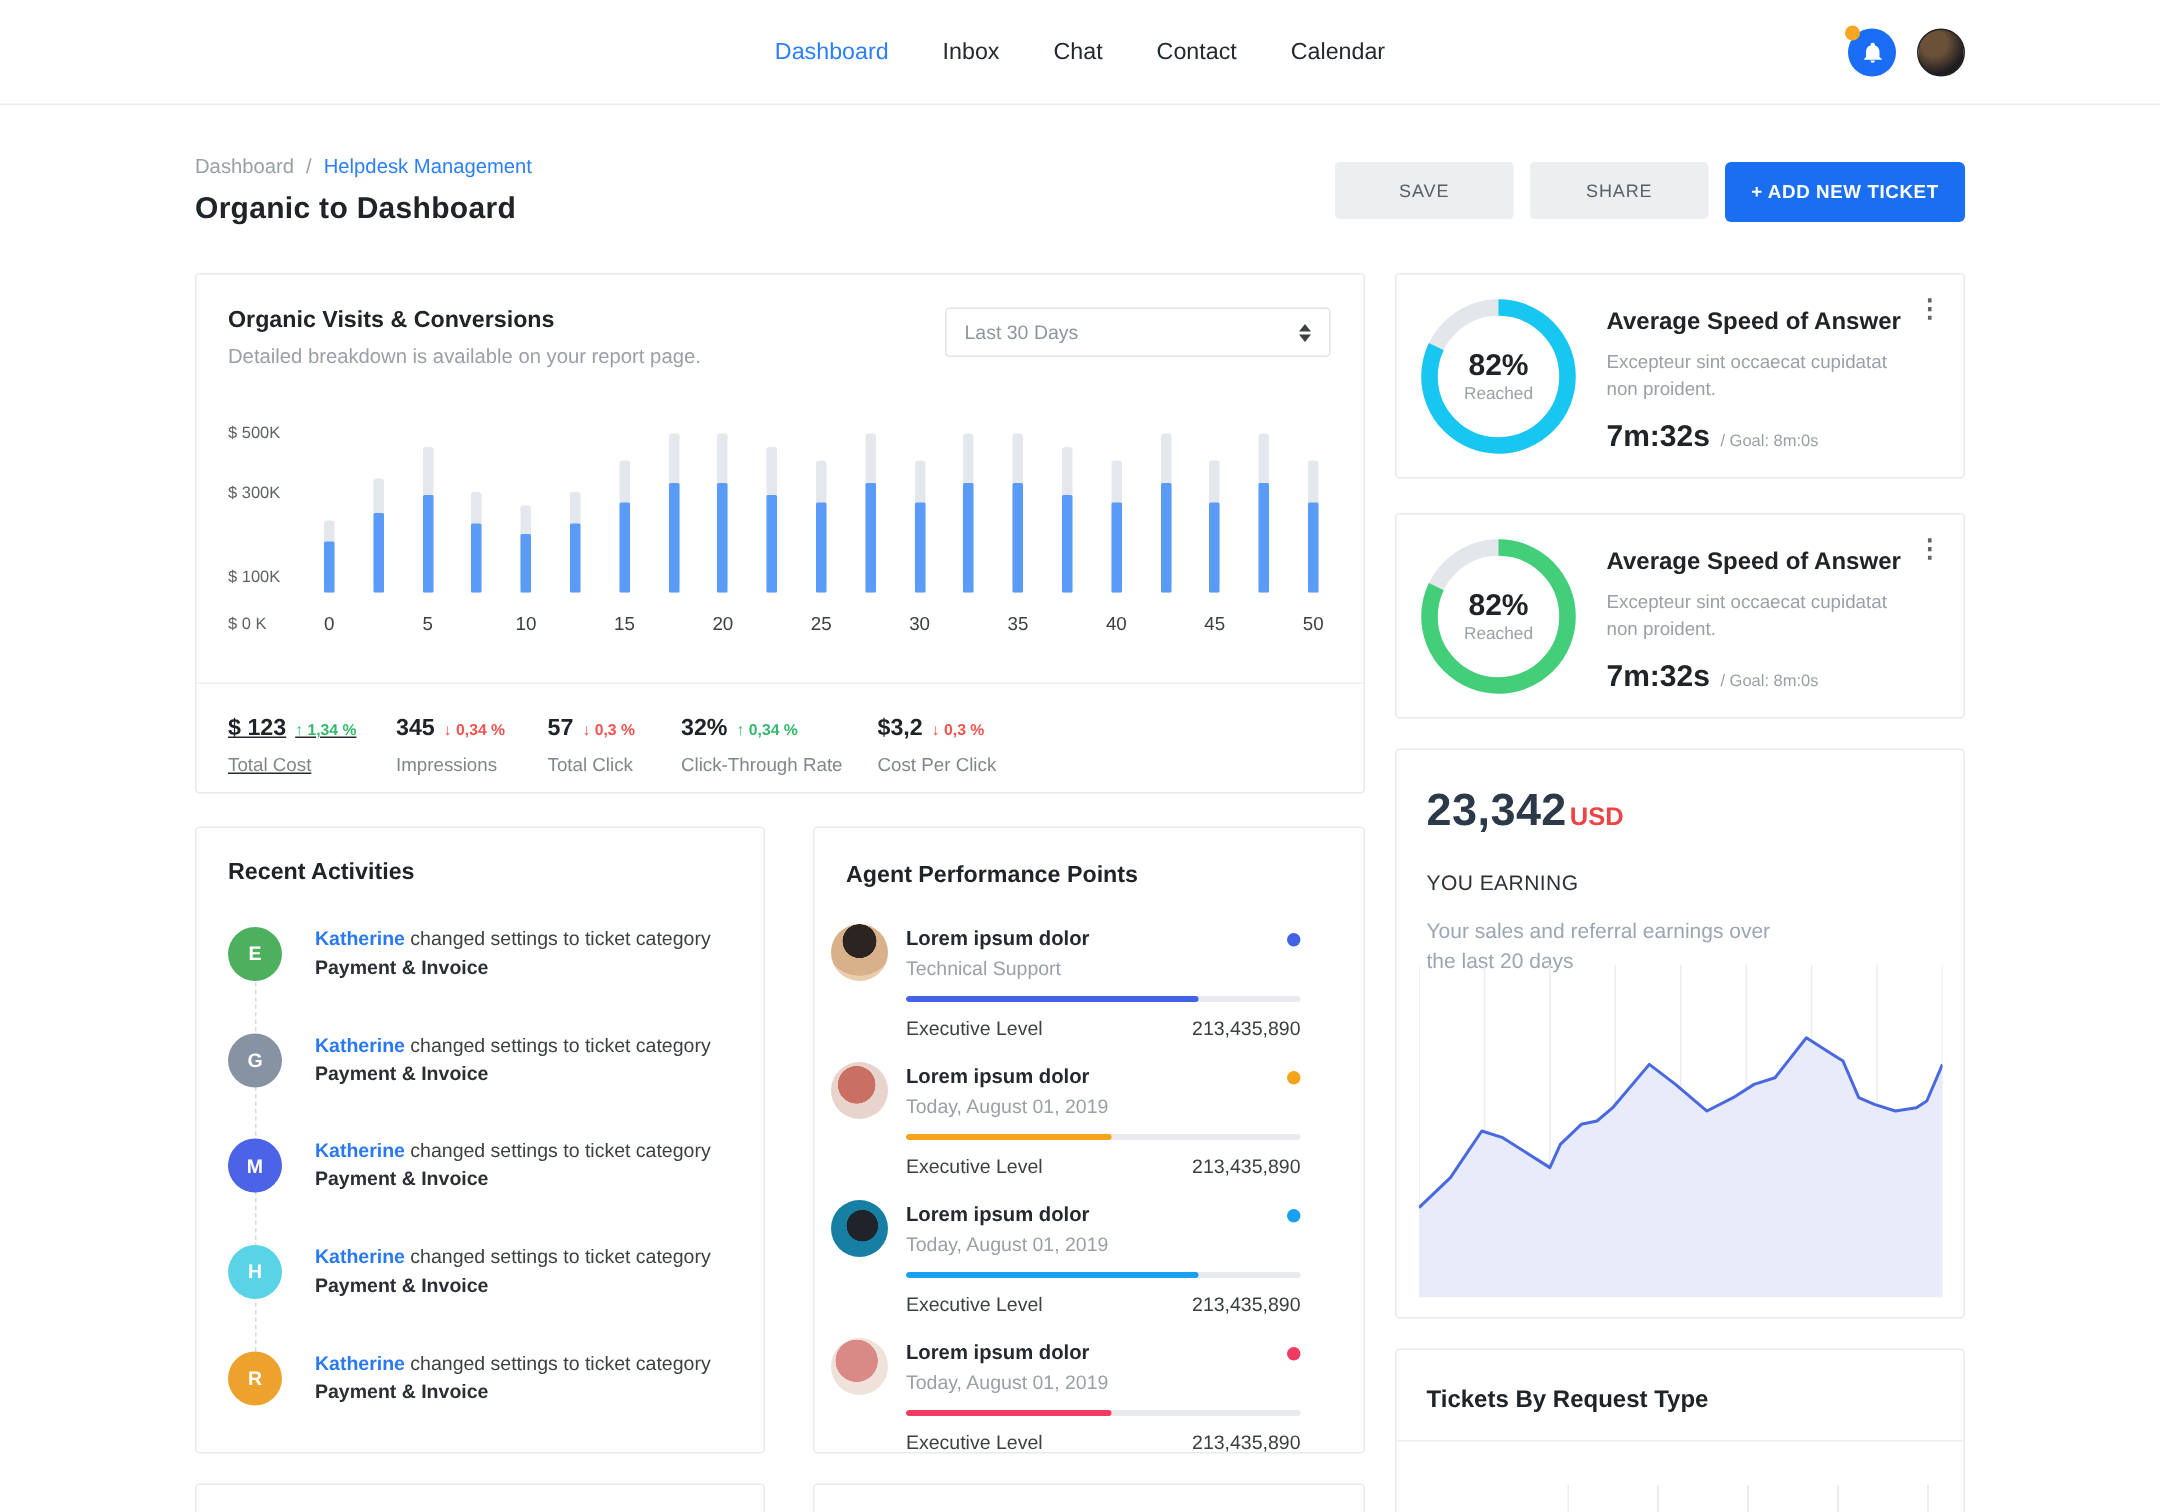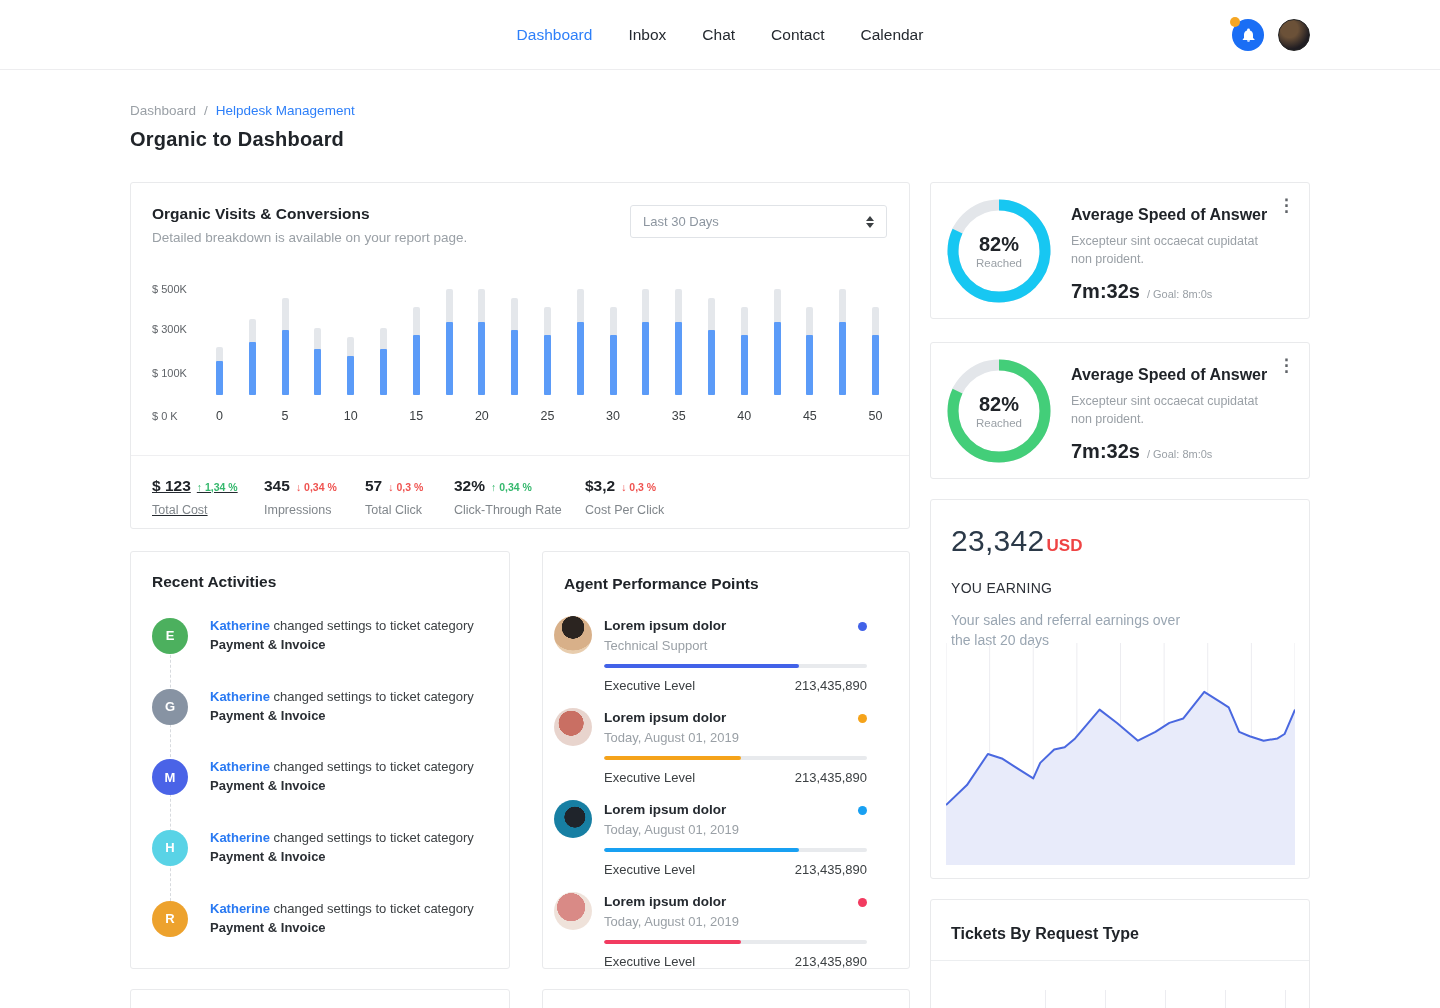--- a/index.html
+++ b/index.html
@@ -118,21 +118,21 @@
   .speed-desc { font-size:12.5px; color:#9aa0a6; margin-top:8px; line-height:1.45; width:200px; }
   .speed-time-row { margin-top:12px; display:flex; align-items:baseline; gap:7px; }
   .speed-time { font-size:20px; font-weight:700; color:#202429; }
   .speed-goal { font-size:11px; color:#9aa0a6; }
   .kebab { position:absolute; right:14px; top:14px; font-size:17px; color:#5f6368; cursor:pointer;
     letter-spacing:0; line-height:1; font-weight:700; }
 
   
   .earn-card { height:380px; position:relative; padding:24px 20px; overflow:hidden; }
   .earn-amount-row { display:flex; align-items:baseline; }
-  .earn-amount { font-size:30px; font-weight:400; color:#2b3948; letter-spacing:.3px; }
+  .earn-amount { font-size:30px; font-weight:700; color:#2b3948; letter-spacing:.3px; }
   .earn-cur { font-size:17px; font-weight:700; color:#ef4444; margin-left:2px; }
   .earn-label { font-size:14px; color:#2d3138; margin-top:22px; letter-spacing:.3px; }
   .earn-desc { font-size:14px; color:#9aa6b2; margin-top:14px; line-height:1.45; width:240px; }
   .earn-chart { position:absolute; left:15px; right:14px; bottom:13px; height:222px; }
   .earn-chart svg { width:100%; height:100%; display:block; }
 
   
   .tickets-card { height:160px; position:relative; overflow:hidden; }
   .tk-title { padding:25px 20px 0 20px; font-size:16px; font-weight:700; color:#202429; }
   .tk-divider { border-top:1px solid #eceef0; margin-top:17px; }
@@ -164,20 +164,25 @@
 <main class="content">
   <div class="page-head">
     <div>
       <div class="breadcrumb">
         <span>Dashboard</span>
         <span>/</span>
         <span class="crumb-link">Helpdesk Management</span>
       </div>
       <h1>Organic to Dashboard</h1>
     </div>
+    <div class="head-actions">
+      <button class="btn btn-gray">SAVE</button>
+      <button class="btn btn-gray">SHARE</button>
+      <button class="btn btn-blue">+ ADD NEW TICKET</button>
+    </div>
   </div>
 
   <div class="grid">
     <div class="col-left">
 
       <section class="card chart-card">
         <div class="oc-head">
           <div>
             <div class="oc-title">Organic Visits &amp; Conversions</div>
             <div class="oc-sub">Detailed breakdown is available on your report page.</div>
@@ -187,21 +192,21 @@
             <span class="updown">
                 <i class="up"></i>
                 <i class="dn"></i>
               </span>
           </div>
         </div>
         <div class="plot-wrap">
           <div id="ylabels">
               <span class="ylab" style="top: 4px;">$ 500K</span>
               <span class="ylab" style="top: 44px;">$ 300K</span>
-              <span class="ylab" style="top: 88px;">$ 100K</span>
+              <span class="ylab" style="top: 100px;">$ 100K</span>
             </div>
           <div class="bars" id="bars">
               <div class="bar-col">
                 <div class="bar-g" style="height: 48.5091px;"></div>
                 <div class="bar-b" style="height: 33.7455px;"></div>
               </div>
               <div class="bar-col">
                 <div class="bar-g" style="height: 75.9273px;"></div>
                 <div class="bar-b" style="height: 52.7273px;"></div>
               </div>

